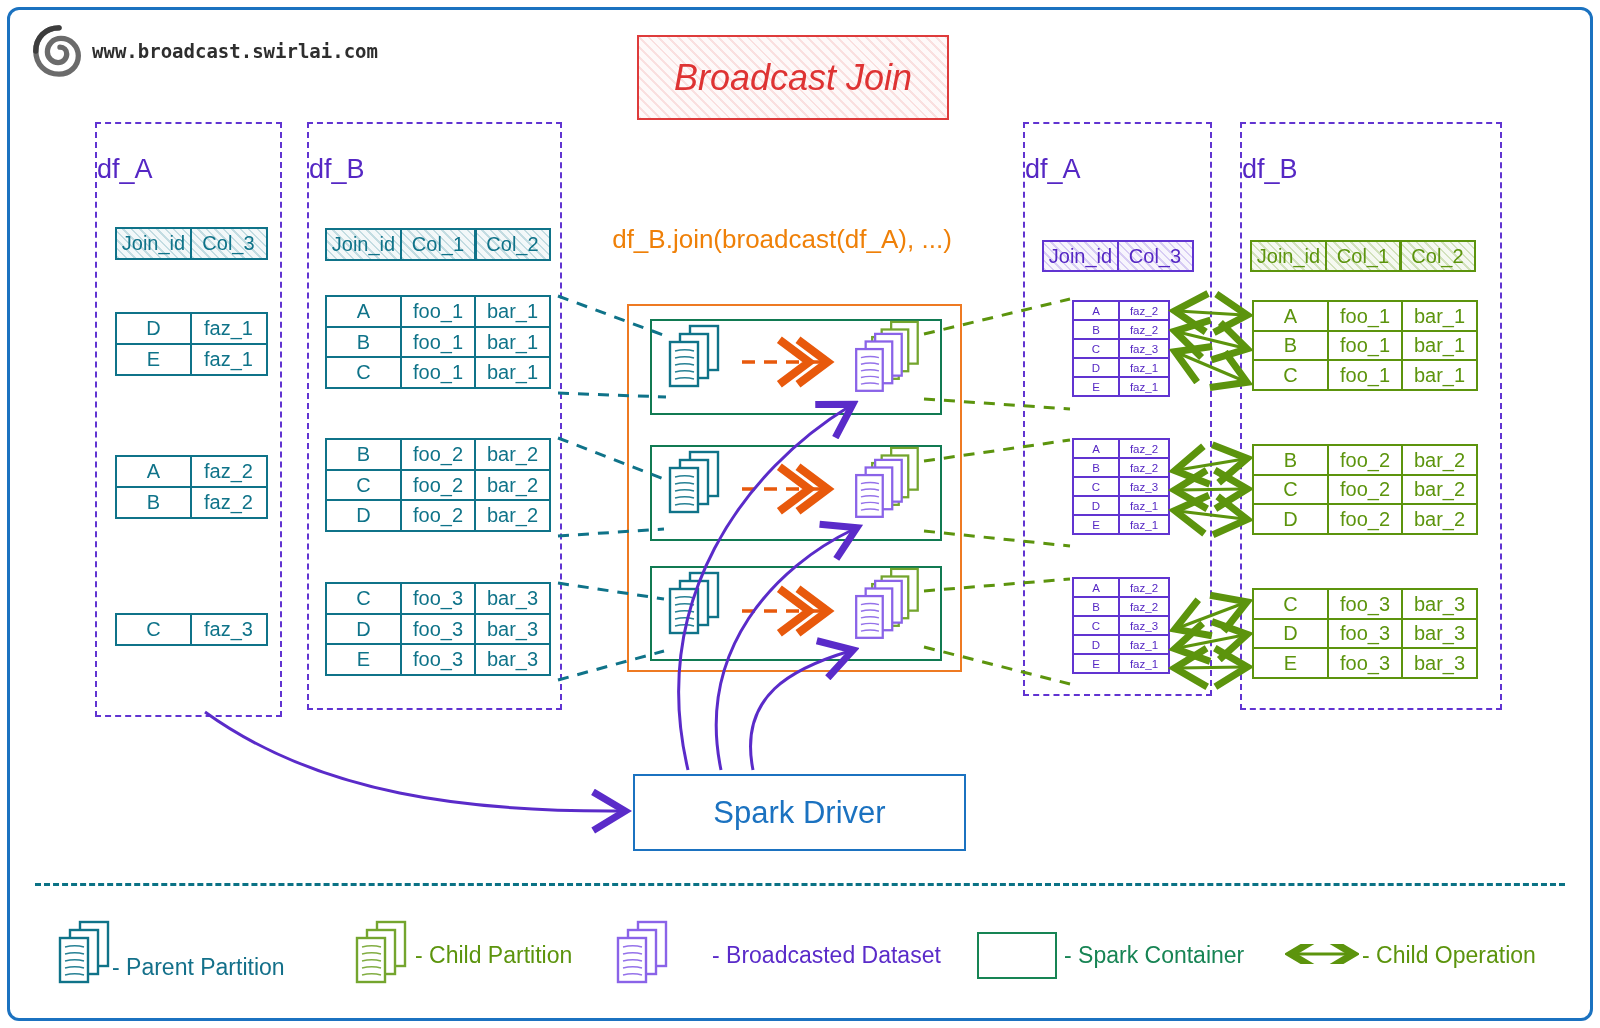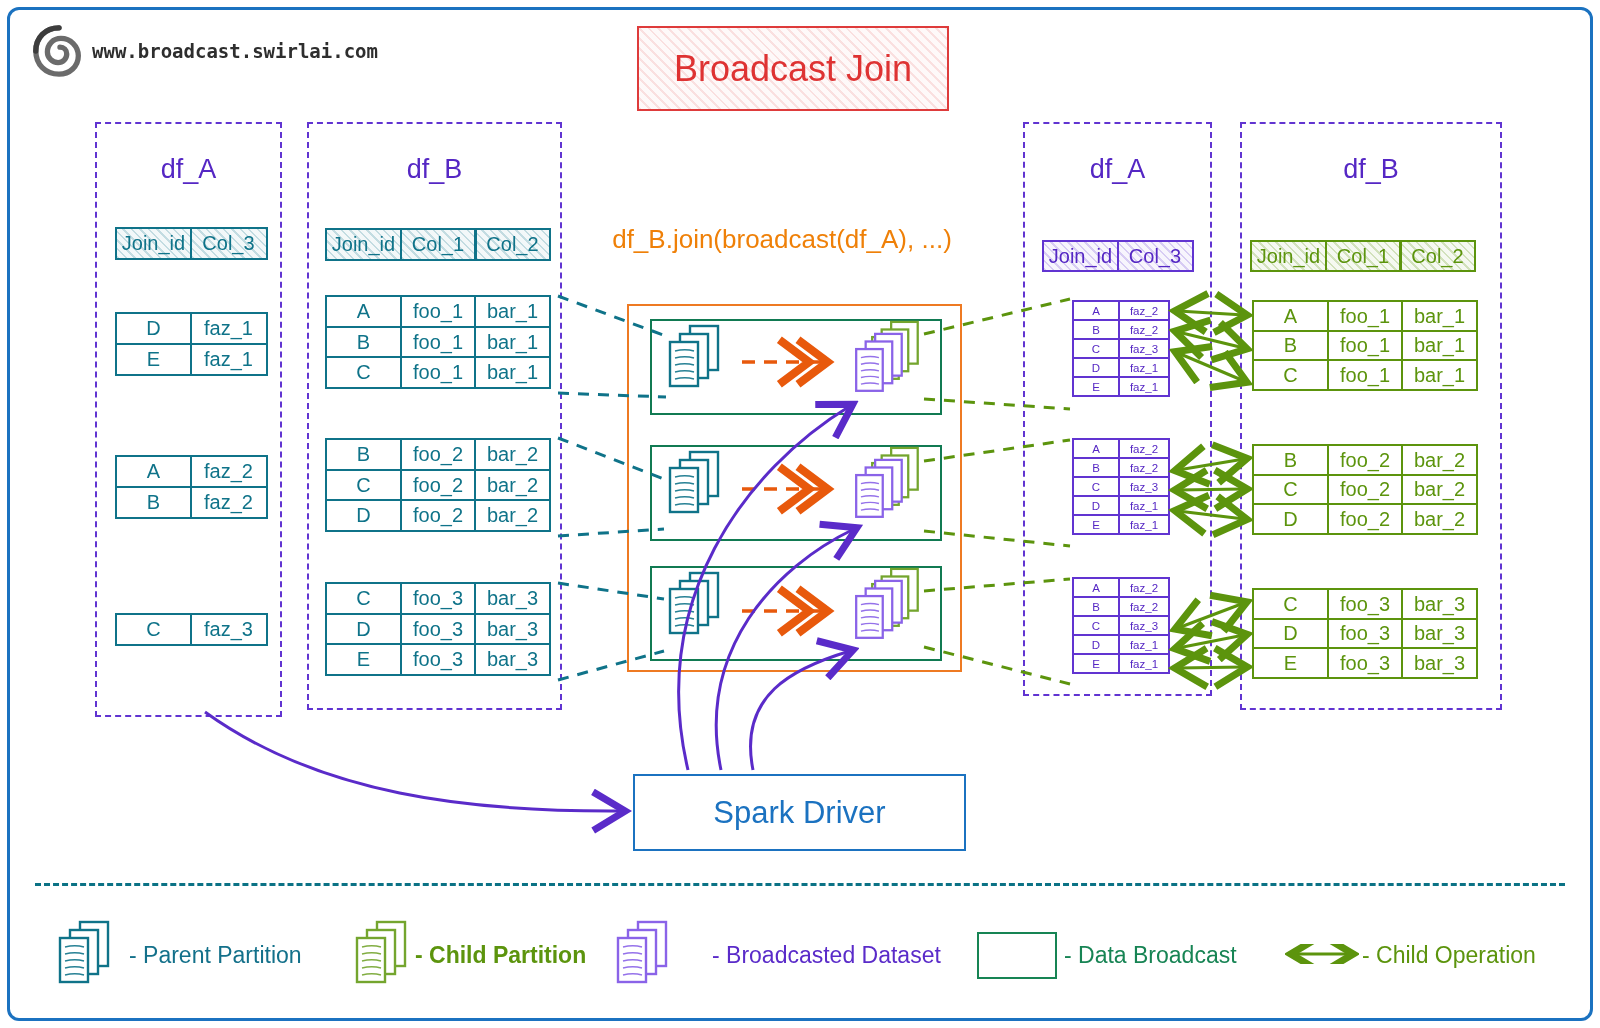--- a/index.html
+++ b/index.html
@@ -3,28 +3,28 @@
 <meta charset="utf-8">
 <style>
   html,body{margin:0;padding:0;background:#ffffff;}
   .canvas{position:relative;width:1600px;height:1028px;background:#ffffff;
           font-family:"Liberation Sans",sans-serif;overflow:hidden;}
   .frame{position:absolute;left:7px;top:7px;width:1580px;height:1008px;
          border:3px solid #1b72c0;border-radius:12px;}
   .site-url{position:absolute;left:92px;top:40px;font-family:"DejaVu Sans Mono",monospace;
             font-size:19px;color:#2e2e2e;font-weight:bold;}
   .logo{position:absolute;left:30px;top:22px;}
-  .main-title{position:absolute;left:637px;top:26px;width:308px;height:81px;
+  .main-title{position:absolute;left:637px;top:35px;width:308px;height:81px;
               border:2px solid #de3b3b;color:#de3333;font-size:36px;font-weight:500;
               display:flex;align-items:center;justify-content:center;
-              background:repeating-linear-gradient(45deg,rgba(222,59,59,.16) 0 2px,rgba(222,59,59,.03) 2px 7px);}
+              background:repeating-linear-gradient(45deg,rgba(222,59,59,.16) 0 2px,rgba(222,59,59,.03) 2px 7px);font-style:italic;}
   .code-label{position:absolute;left:590px;top:224px;width:384px;text-align:center;
               font-size:26px;color:#ef8008;}
   .dbox{position:absolute;border:2.5px dashed #6134d1;z-index:1;}
-  .box-title{position:absolute;left:0;top:30px;width:100%;text-align:center;
+  .box-title{position:absolute;left:0;top:30px;width:100%;text-align:left;
              font-size:27px;color:#5527c4;}
   .obox{position:absolute;left:627px;top:304px;width:331px;height:364px;
         border:2.5px solid #ee7a23;z-index:1;}
   .gbox{position:absolute;border:2.5px solid #11725000;border:2.5px solid #117a52;z-index:1;background:transparent;}
   .driver{position:absolute;left:633px;top:774px;width:329px;height:73px;border:2.5px solid #1b72c0;
           color:#1b72c0;font-size:31px;display:flex;align-items:center;justify-content:center;z-index:2;}
   .tbl{position:absolute;z-index:3;}
   .trow{display:flex;}
   .trow + .trow{margin-top:-2.5px;}
   .tcell{box-sizing:border-box;border:2.5px solid;display:flex;align-items:center;
@@ -305,31 +305,31 @@
         <div class="tcell">bar_3</div>
       </div>
     </div>
 
   <div class="driver">Spark Driver</div>
 
   <div class="separator"></div>
   <svg class="legend-icon" style="left:55px;" width="56" height="78" viewBox="0 0 54 78">
       <use href="#docstack" style="color:#0f7389"></use>
     </svg>
-  <div class="legend-label" style="left:129px;color:#13708a;">- Parent Partition</div>
+  <div class="legend-label" style="left:112px;color:#13708a;margin-top:12px;">- Parent Partition</div>
   <svg class="legend-icon" style="left:352px;" width="56" height="78" viewBox="0 0 54 78">
       <use href="#docstack" style="color:#74a52e"></use>
     </svg>
-  <div class="legend-label" style="left:415px;color:#5c940d;font-weight:bold;">- Child Partition</div>
+  <div class="legend-label" style="left:415px;color:#5c940d;">- Child Partition</div>
   <svg class="legend-icon" style="left:613px;" width="56" height="78" viewBox="0 0 54 78">
       <use href="#docstack" style="color:#8a63e8"></use>
     </svg>
   <div class="legend-label" style="left:672px;color:#5a2bc9;margin-left:40px;">- Broadcasted Dataset</div>
   <div class="lg-rect"></div>
-  <div class="legend-label" style="left:1064px;color:#178454;">- Data Broadcast</div>
+  <div class="legend-label" style="left:1064px;color:#178454;">- Spark Container</div>
   <svg class="legend-icon" style="left:1285px;top:944px;" width="74" height="20" viewBox="0 0 74 20">
     <line x1="9" y1="10" x2="65" y2="10" stroke="#5c940d" stroke-width="3" marker-start="url(#chevG)" marker-end="url(#chevG)"></line>
   </svg>
   <div class="legend-label" style="left:1362px;color:#5c940d;">- Child Operation</div>
 
   <svg class="overlay" width="1600" height="1028" viewBox="0 0 1600 1028">
     <defs>
       <marker id="chevG" viewBox="0 0 14 14" refX="11" refY="7" markerWidth="15" markerHeight="15" orient="auto-start-reverse">
         <path d="M2,1 L12,7 L2,13" fill="none" stroke="#5c940d" stroke-width="2.2"></path>
       </marker>

